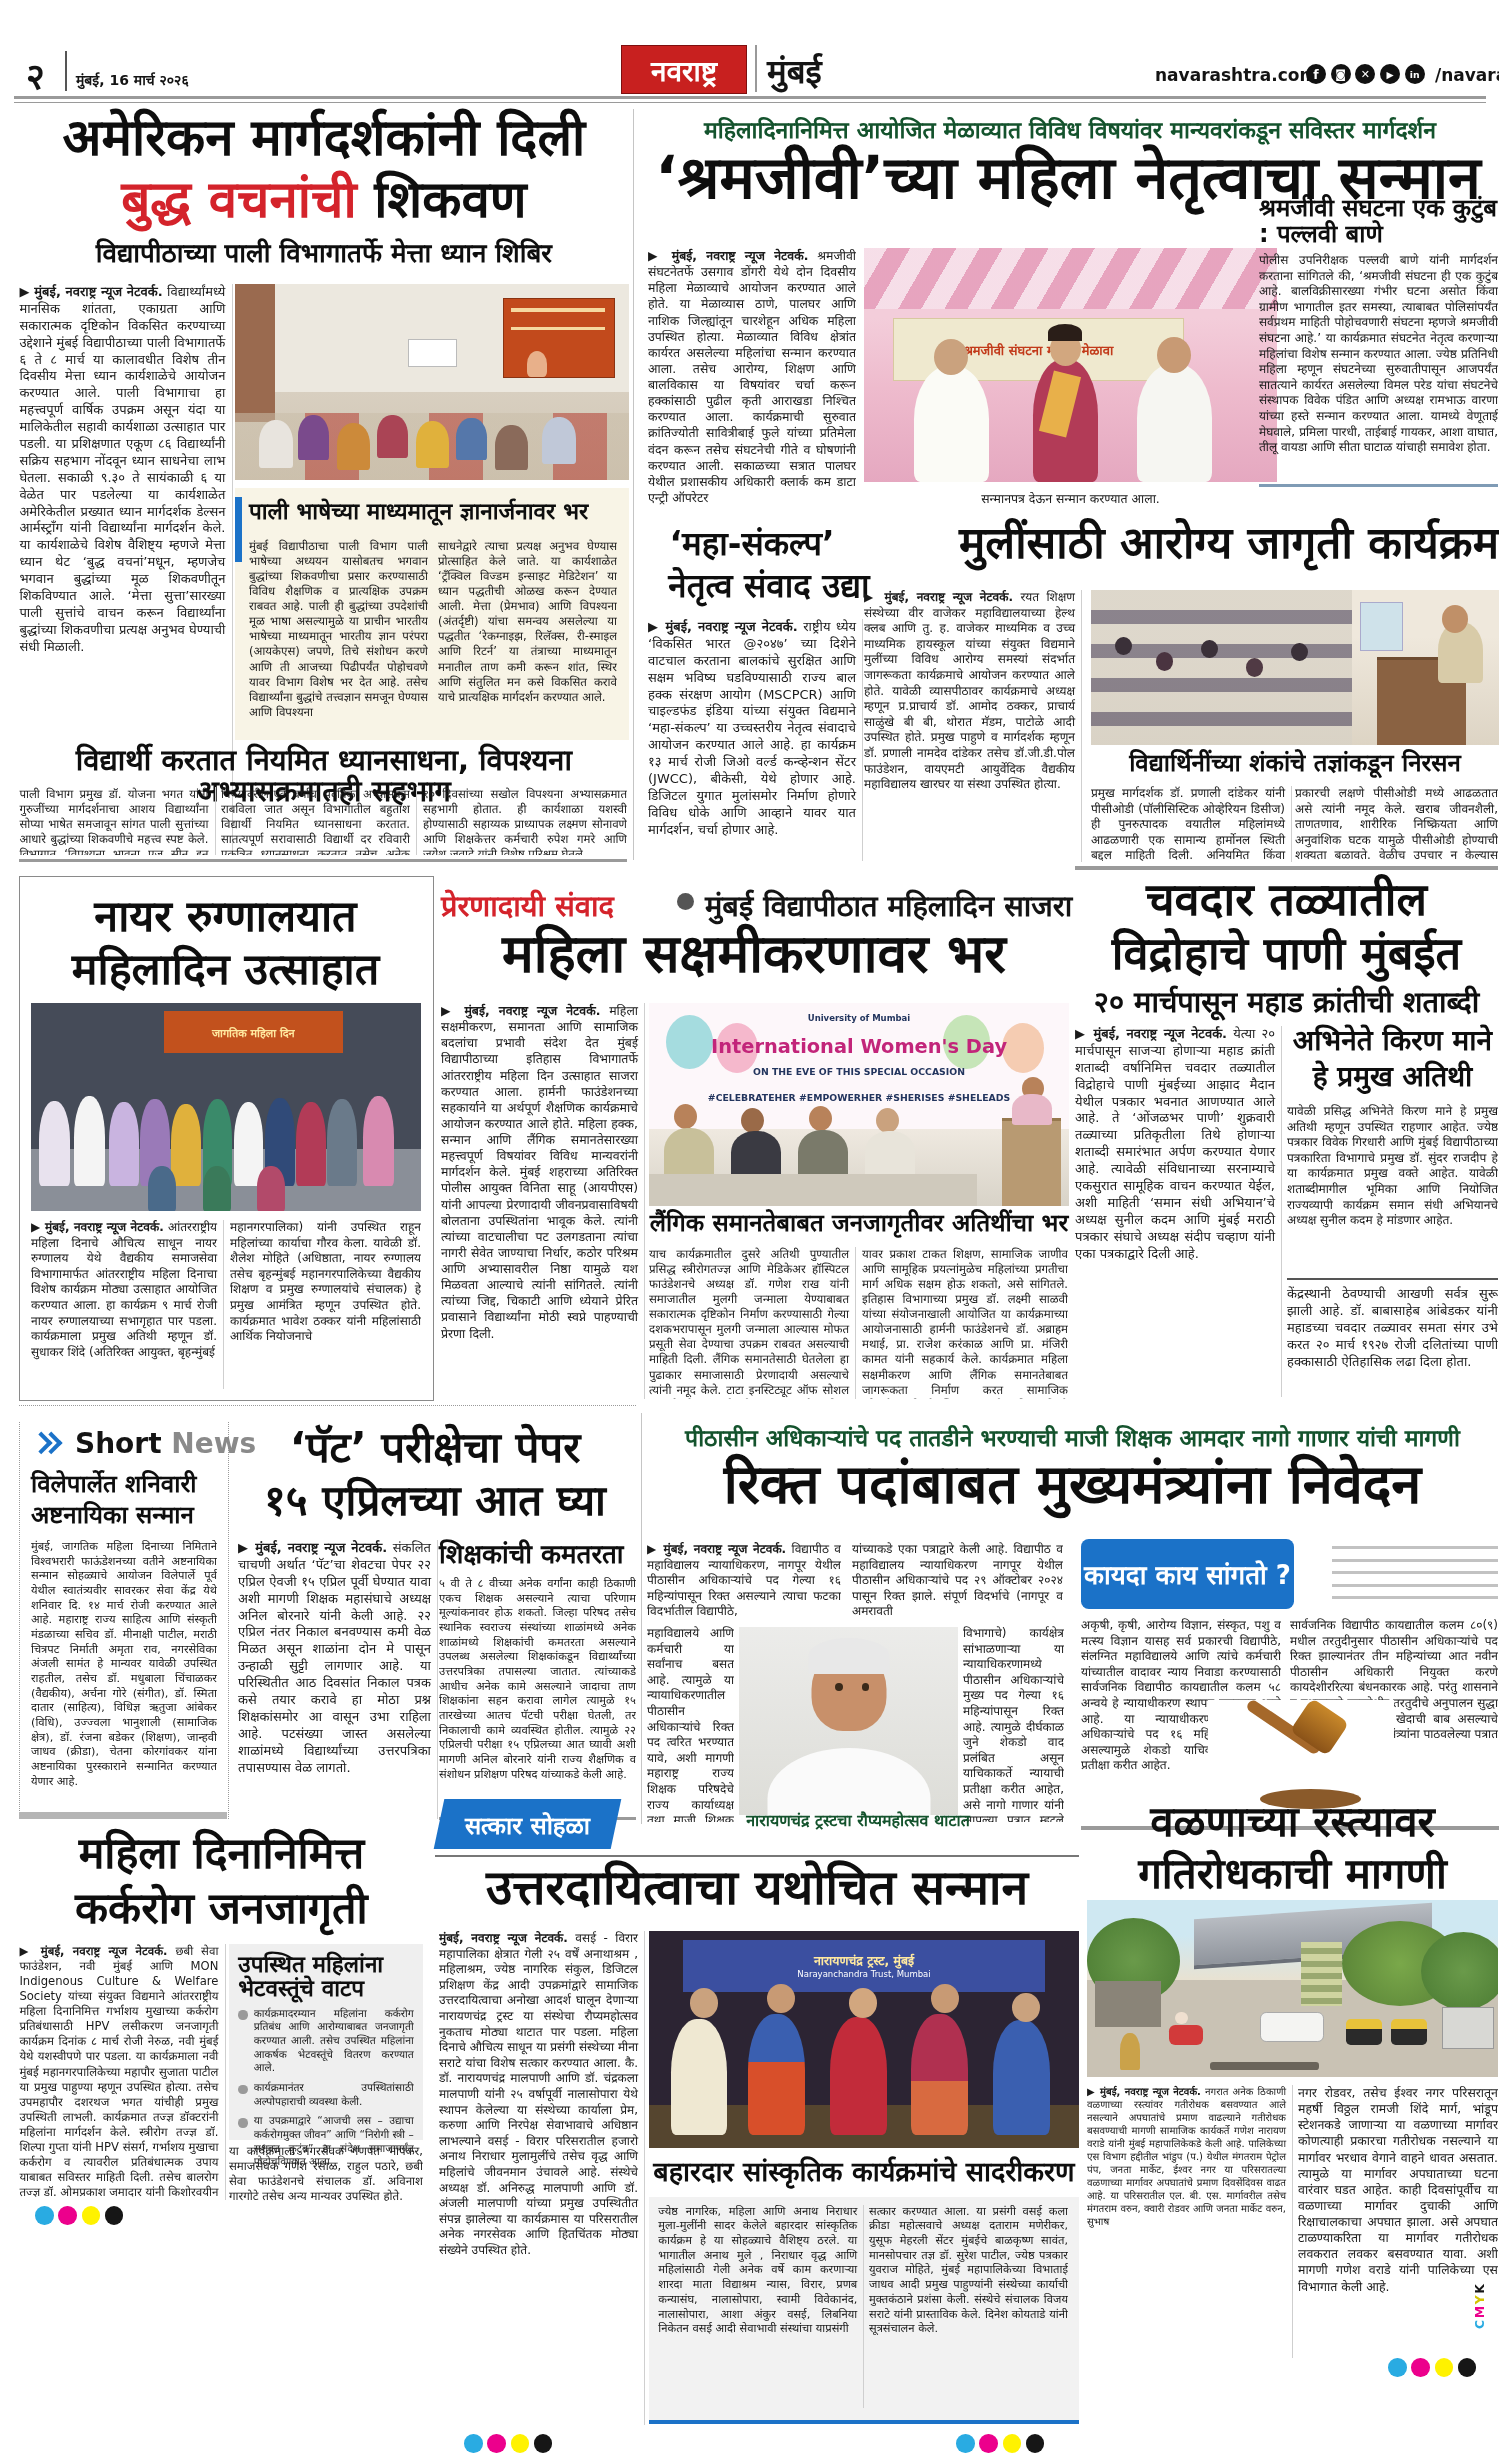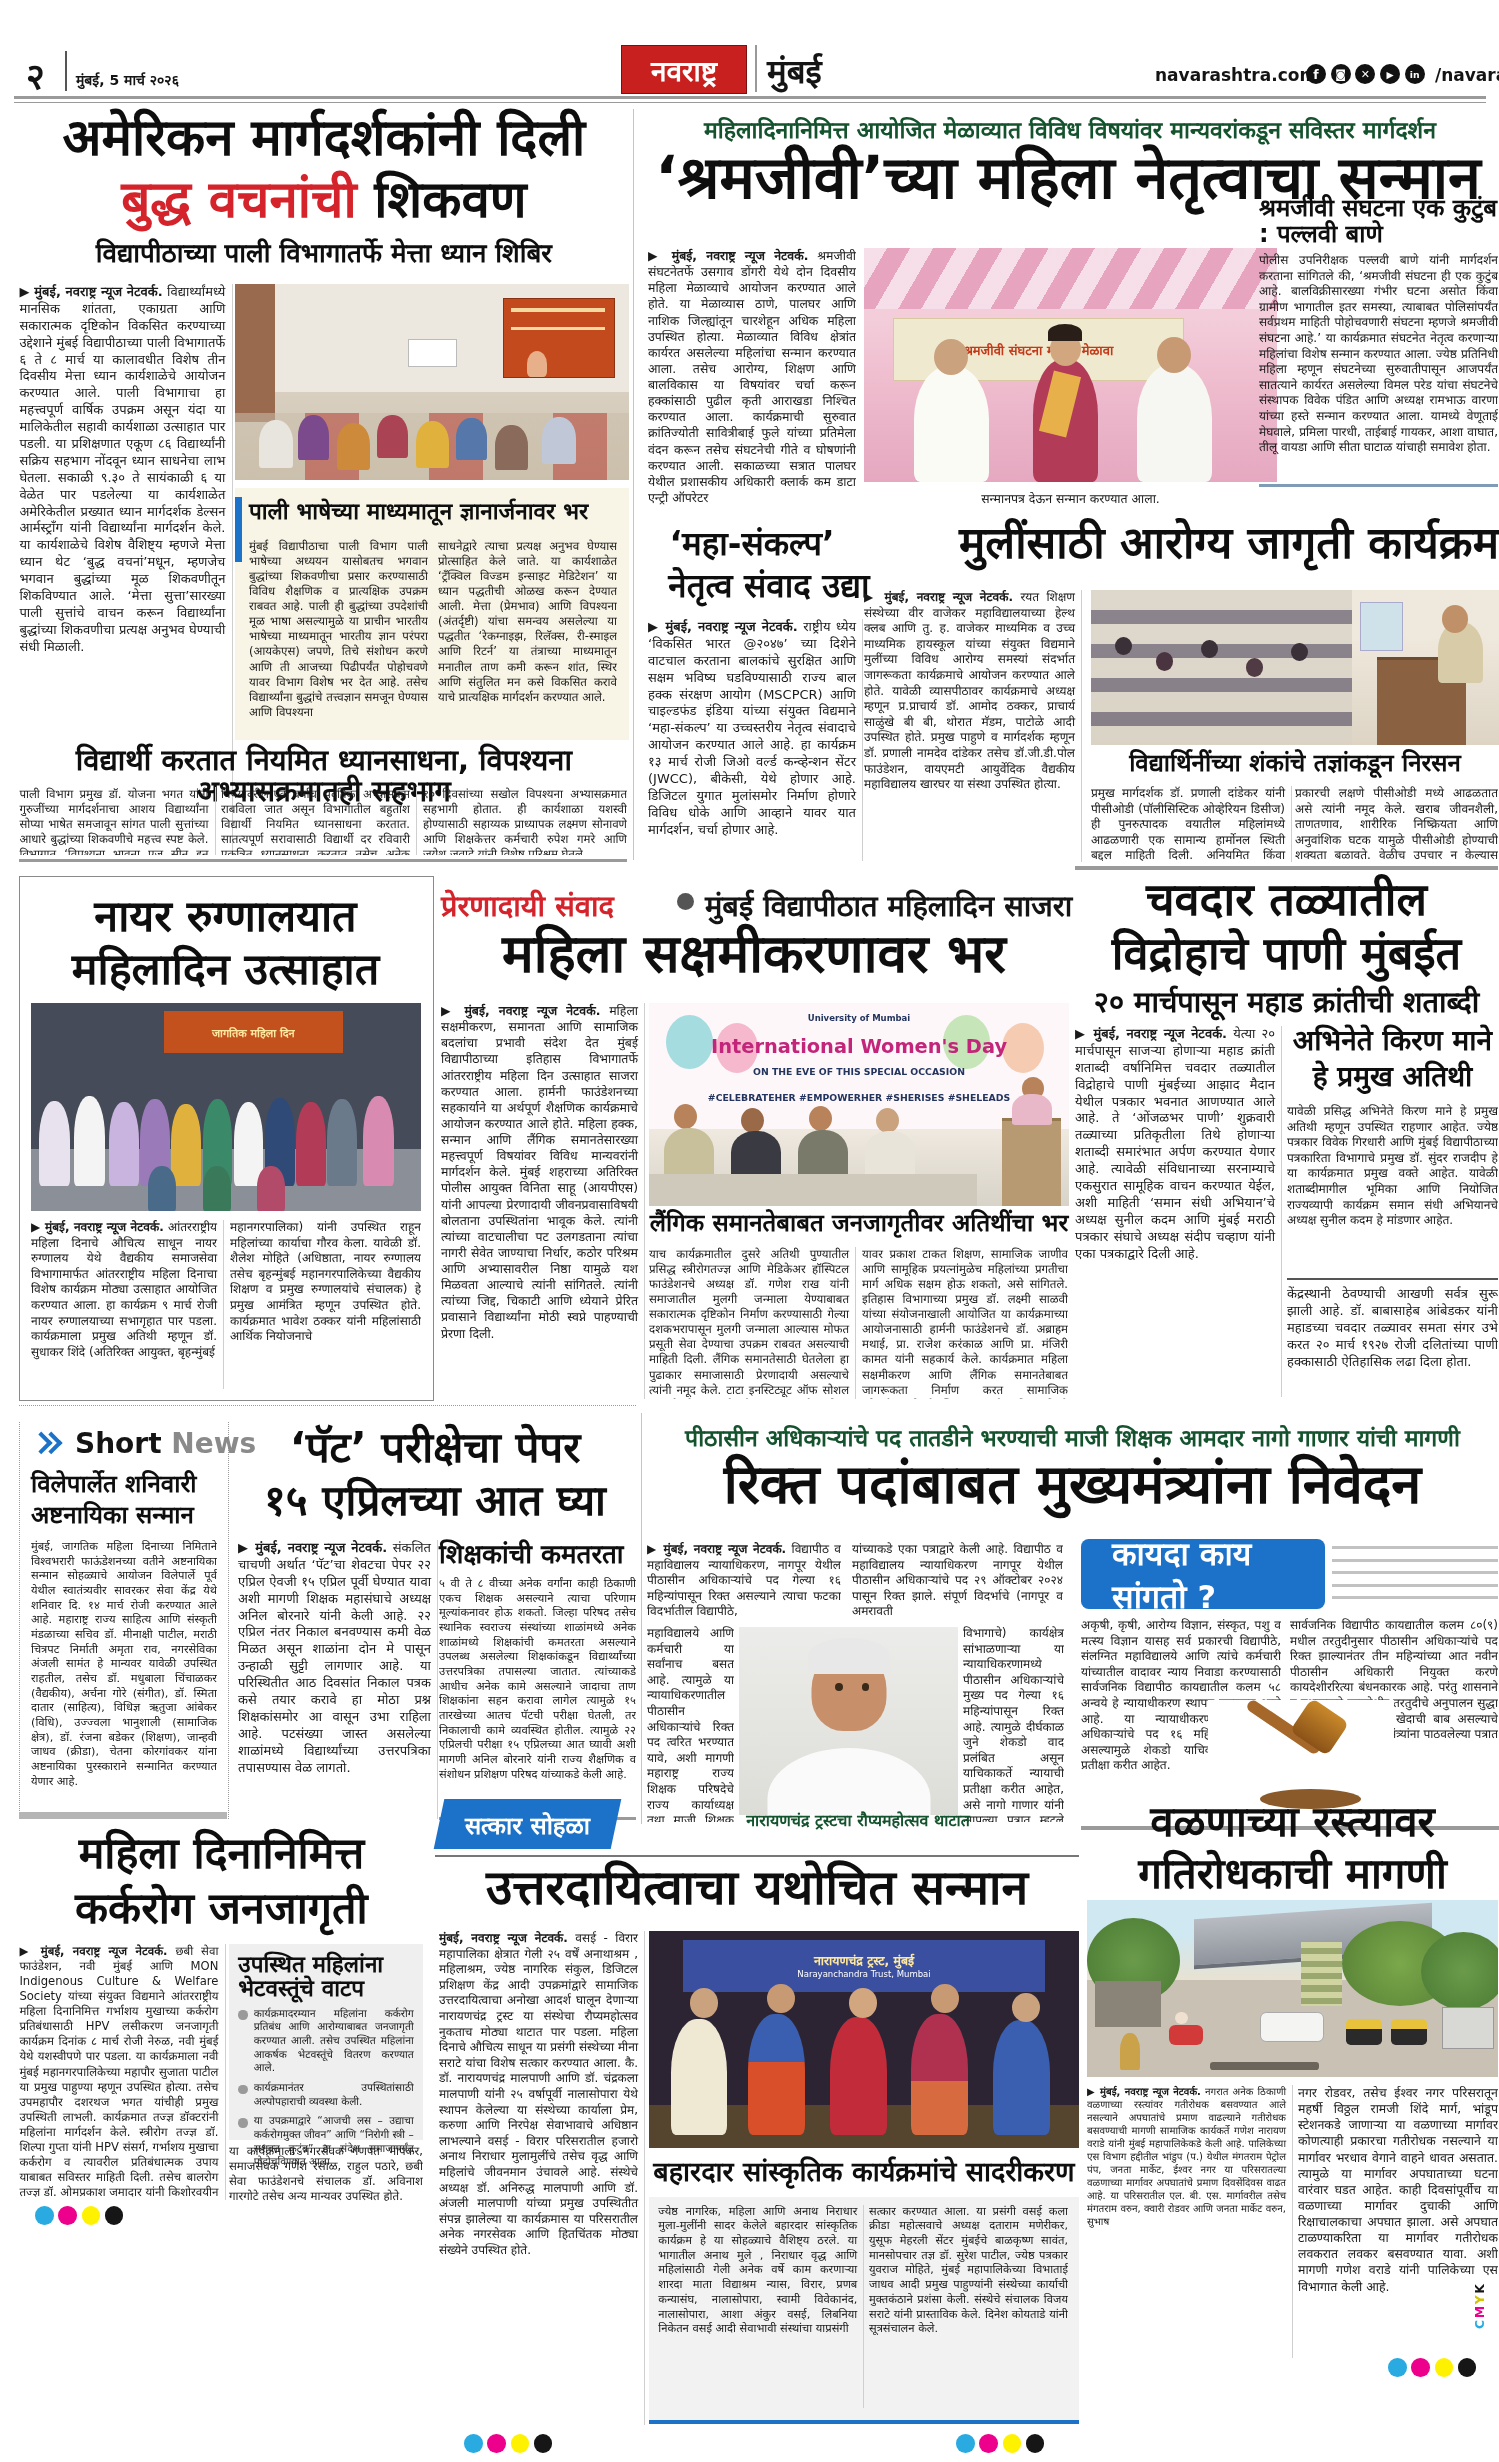--- a/index.html
+++ b/index.html
@@ -28,21 +28,21 @@
   .banner-txt{position:absolute;text-align:center;width:100%;}
   .chev{display:inline-block;width:12.4px;height:12.4px;border-top:4.7px solid #1b72c8;border-right:4.7px solid #1b72c8;transform:rotate(45deg);}
 </style>
 </head>
 <body>
 
 <div id="page">
 
   <div class="abs" style="left:26px;top:51px;font-size:36px;font-weight:bold;">२</div>
   <div class="abs" style="left:65px;top:51px;width:1.6px;height:40px;background:#555;"></div>
-  <div class="abs" style="left:76px;top:70px;font-size:14px;font-weight:bold;">मुंबई, 5 मार्च २०२६</div>
+  <div class="abs" style="left:76px;top:70px;font-size:14px;font-weight:bold;">मुंबई, 16 मार्च २०२६</div>
 
   <div class="abs" style="left:621px;top:45px;width:124px;height:47px;background:#c8201f;color:#fff;display:flex;align-items:center;justify-content:center;font-size:28px;font-weight:bold;border:1.6px solid #7e0f0f;">
       <span>नवराष्ट्र</span>
     </div>
   <div class="abs" style="left:755px;top:45px;width:1.6px;height:47px;background:#999;"></div>
   <div class="abs" style="left:767px;top:48px;font-size:33px;font-weight:bold;">मुंबई</div>
 
   <div class="abs" style="left:1155px;top:65px;font-size:17px;font-weight:bold;">navarashtra.com</div>
   <div class="abs" style="left:1306px;top:64px;display:flex;gap:4.7px;">
     <span style="width:20px;height:20px;border-radius:50%;background:#111;color:#fff;font-size:12.4px;display:flex;align-items:center;justify-content:center;font-weight:bold;">f</span>
@@ -263,21 +263,21 @@
   <div class="abs bt" style="left:963px;top:1626px;width:101px;height:196px;font-size:12px;">विभागाचे) कार्यक्षेत्र सांभाळणाऱ्या या न्यायाधिकरणामध्ये पीठासीन अधिकाऱ्यांचे मुख्य पद गेल्या १६ महिन्यांपासून रिक्त आहे. त्यामुळे दीर्घकाळ जुने शेकडो वाद प्रलंबित असून याचिकाकर्ते न्यायाची प्रतीक्षा करीत आहेत, असे नागो गाणार यांनी आपल्या पत्रात म्हटले आहे.</div>
 
   <div class="abs photo" style="left:739px;top:1627px;width:219px;height:188px;background:linear-gradient(#ececea,#ddddd8);">
     <span style="position:absolute;left:50%;top:12%;transform:translateX(-50%);width:75px;height:81px;border-radius:48% 48% 42% 42%;background:#c8906a;"></span>
     <span style="position:absolute;left:50%;top:6%;transform:translateX(-50%);width:81px;height:36px;border-radius:50% 50% 0 0;background:#e8e8e8;"></span>
     <span style="position:absolute;left:50%;bottom:-18%;transform:translateX(-50%);width:163px;height:101px;border-radius:50% 50% 0 0;background:#fafafa;"></span>
     <span style="position:absolute;left:44%;top:30%;width:7.8px;height:7.8px;border-radius:50%;background:#3a2a1a;"></span>
     <span style="position:absolute;left:56%;top:30%;width:7.8px;height:7.8px;border-radius:50%;background:#3a2a1a;"></span>
   </div>
 
-  <div class="abs lawbox" style="left:1081px;top:1539px;width:213px;height:70px;font-size:32px;padding-left:31px;">कायदा काय सांगतो ?</div>
+  <div class="abs lawbox" style="left:1081px;top:1539px;width:213px;height:70px;font-size:26px;">कायदा काय सांगतो ?</div>
   <div class="abs stripe" style="left:1332px;top:1546px;width:166px;"></div>
   <div class="abs stripe" style="left:1332px;top:1559px;width:166px;"></div>
   <div class="abs stripe" style="left:1332px;top:1571px;width:166px;"></div>
   <div class="abs stripe" style="left:1332px;top:1584px;width:166px;"></div>
   <div class="abs stripe" style="left:1332px;top:1596px;width:166px;"></div>
 
   <div class="abs bt" style="left:1081px;top:1618px;width:200px;height:203px;font-size:12px;">अकृषी, कृषी, आरोग्य विज्ञान, संस्कृत, पशु व मत्स्य विज्ञान यासह सर्व प्रकारची विद्यापीठे, संलग्नित महाविद्यालये आणि त्यांचे कर्मचारी यांच्यातील वादावर न्याय निवाडा करण्यासाठी सार्वजनिक विद्यापीठ कायद्यातील कलम ५८ अन्वये हे न्यायाधीकरण स्थापन करण्यात आले आहे. या न्यायाधीकरणात पिठासीन अधिकाऱ्यांचे पद १६ महिन्यापासून रिक्त असल्यामुळे शेकडो याचिकाकर्ते न्यायाची प्रतीक्षा करीत आहेत.</div>
   <div class="abs bt" style="left:1290px;top:1618px;width:208px;height:203px;font-size:12px;">सार्वजनिक विद्यापीठ कायद्यातील कलम ८०(९) मधील तरतुदीनुसार पीठासीन अधिकाऱ्यांचे पद रिक्त झाल्यानंतर तीन महिन्यांच्या आत नवीन पीठासीन अधिकारी नियुक्त करणे कायदेशीररित्या बंधनकारक आहे. परंतु शासनाने व प्रशासनाने कायदेशीर तरतुदीचे अनुपालन सुद्धा केले नाही. ही अत्यंत खेदाची बाब असल्याचे नागो गाणार यांनी मुख्यमंत्र्यांना पाठवलेल्या पत्रात म्हटले आहे.</div>
 
   <div class="abs photo" style="left:1208px;top:1700px;width:186px;height:118px;background:#fff;">

